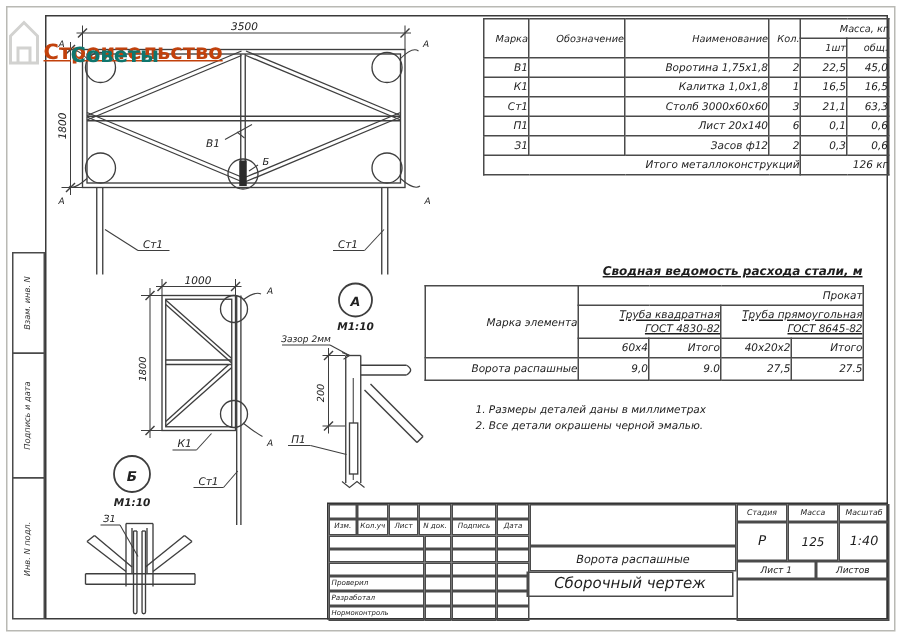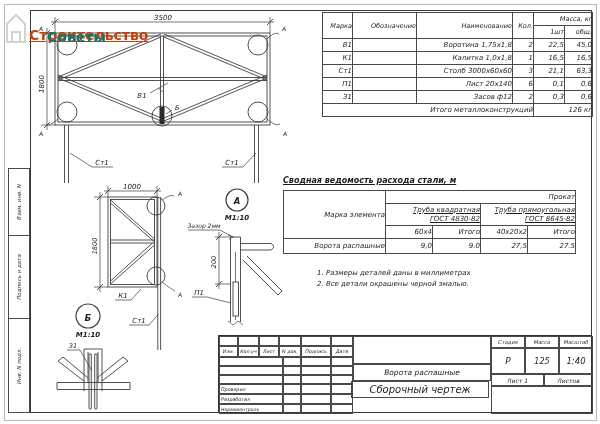--- a/index.html
+++ b/index.html
@@ -20,21 +20,21 @@
   
   table.tbl{position:absolute;border-collapse:collapse;table-layout:fixed;font-style:italic;}
   table.tbl td{border:1px solid #4a4a4a;text-align:right;vertical-align:middle;
                padding:0;overflow:hidden;white-space:nowrap;}
   .spec{left:322px;top:12px;width:270px;font-size:7px;}
   .spec td{height:12px;}
   .spec tr.hd td{font-size:6.5px;}
   .steel{left:283px;top:190px;width:292px;font-size:7px;}
   .steel td{height:12px;}
   .steel .u{text-decoration:underline;display:block;line-height:9px;}
-  .steel-title{position:absolute;left:283px;top:176px;width:292px;text-align:left;
+  .steel-title{position:absolute;left:283px;top:176px;width:292px;text-align:right;
                font-size:8px;font-weight:bold;font-style:italic;text-decoration:underline;}
   
   .notes{position:absolute;left:295px;top:268px;width:280px;font-style:italic;}
   .notes-title{text-align:center;font-size:7.5px;font-weight:bold;text-decoration:underline;}
   .notes-item{font-size:7px;padding-left:22px;line-height:10.5px;}
   
   .tb{position:absolute;left:218px;top:335px;width:374px;height:78px;border:1.3px solid #333;
       box-sizing:border-box;font-style:italic;}
   .tb-cell{position:absolute;border:0.8px solid #4a4a4a;box-sizing:border-box;
            display:flex;align-items:center;justify-content:center;text-align:center;

